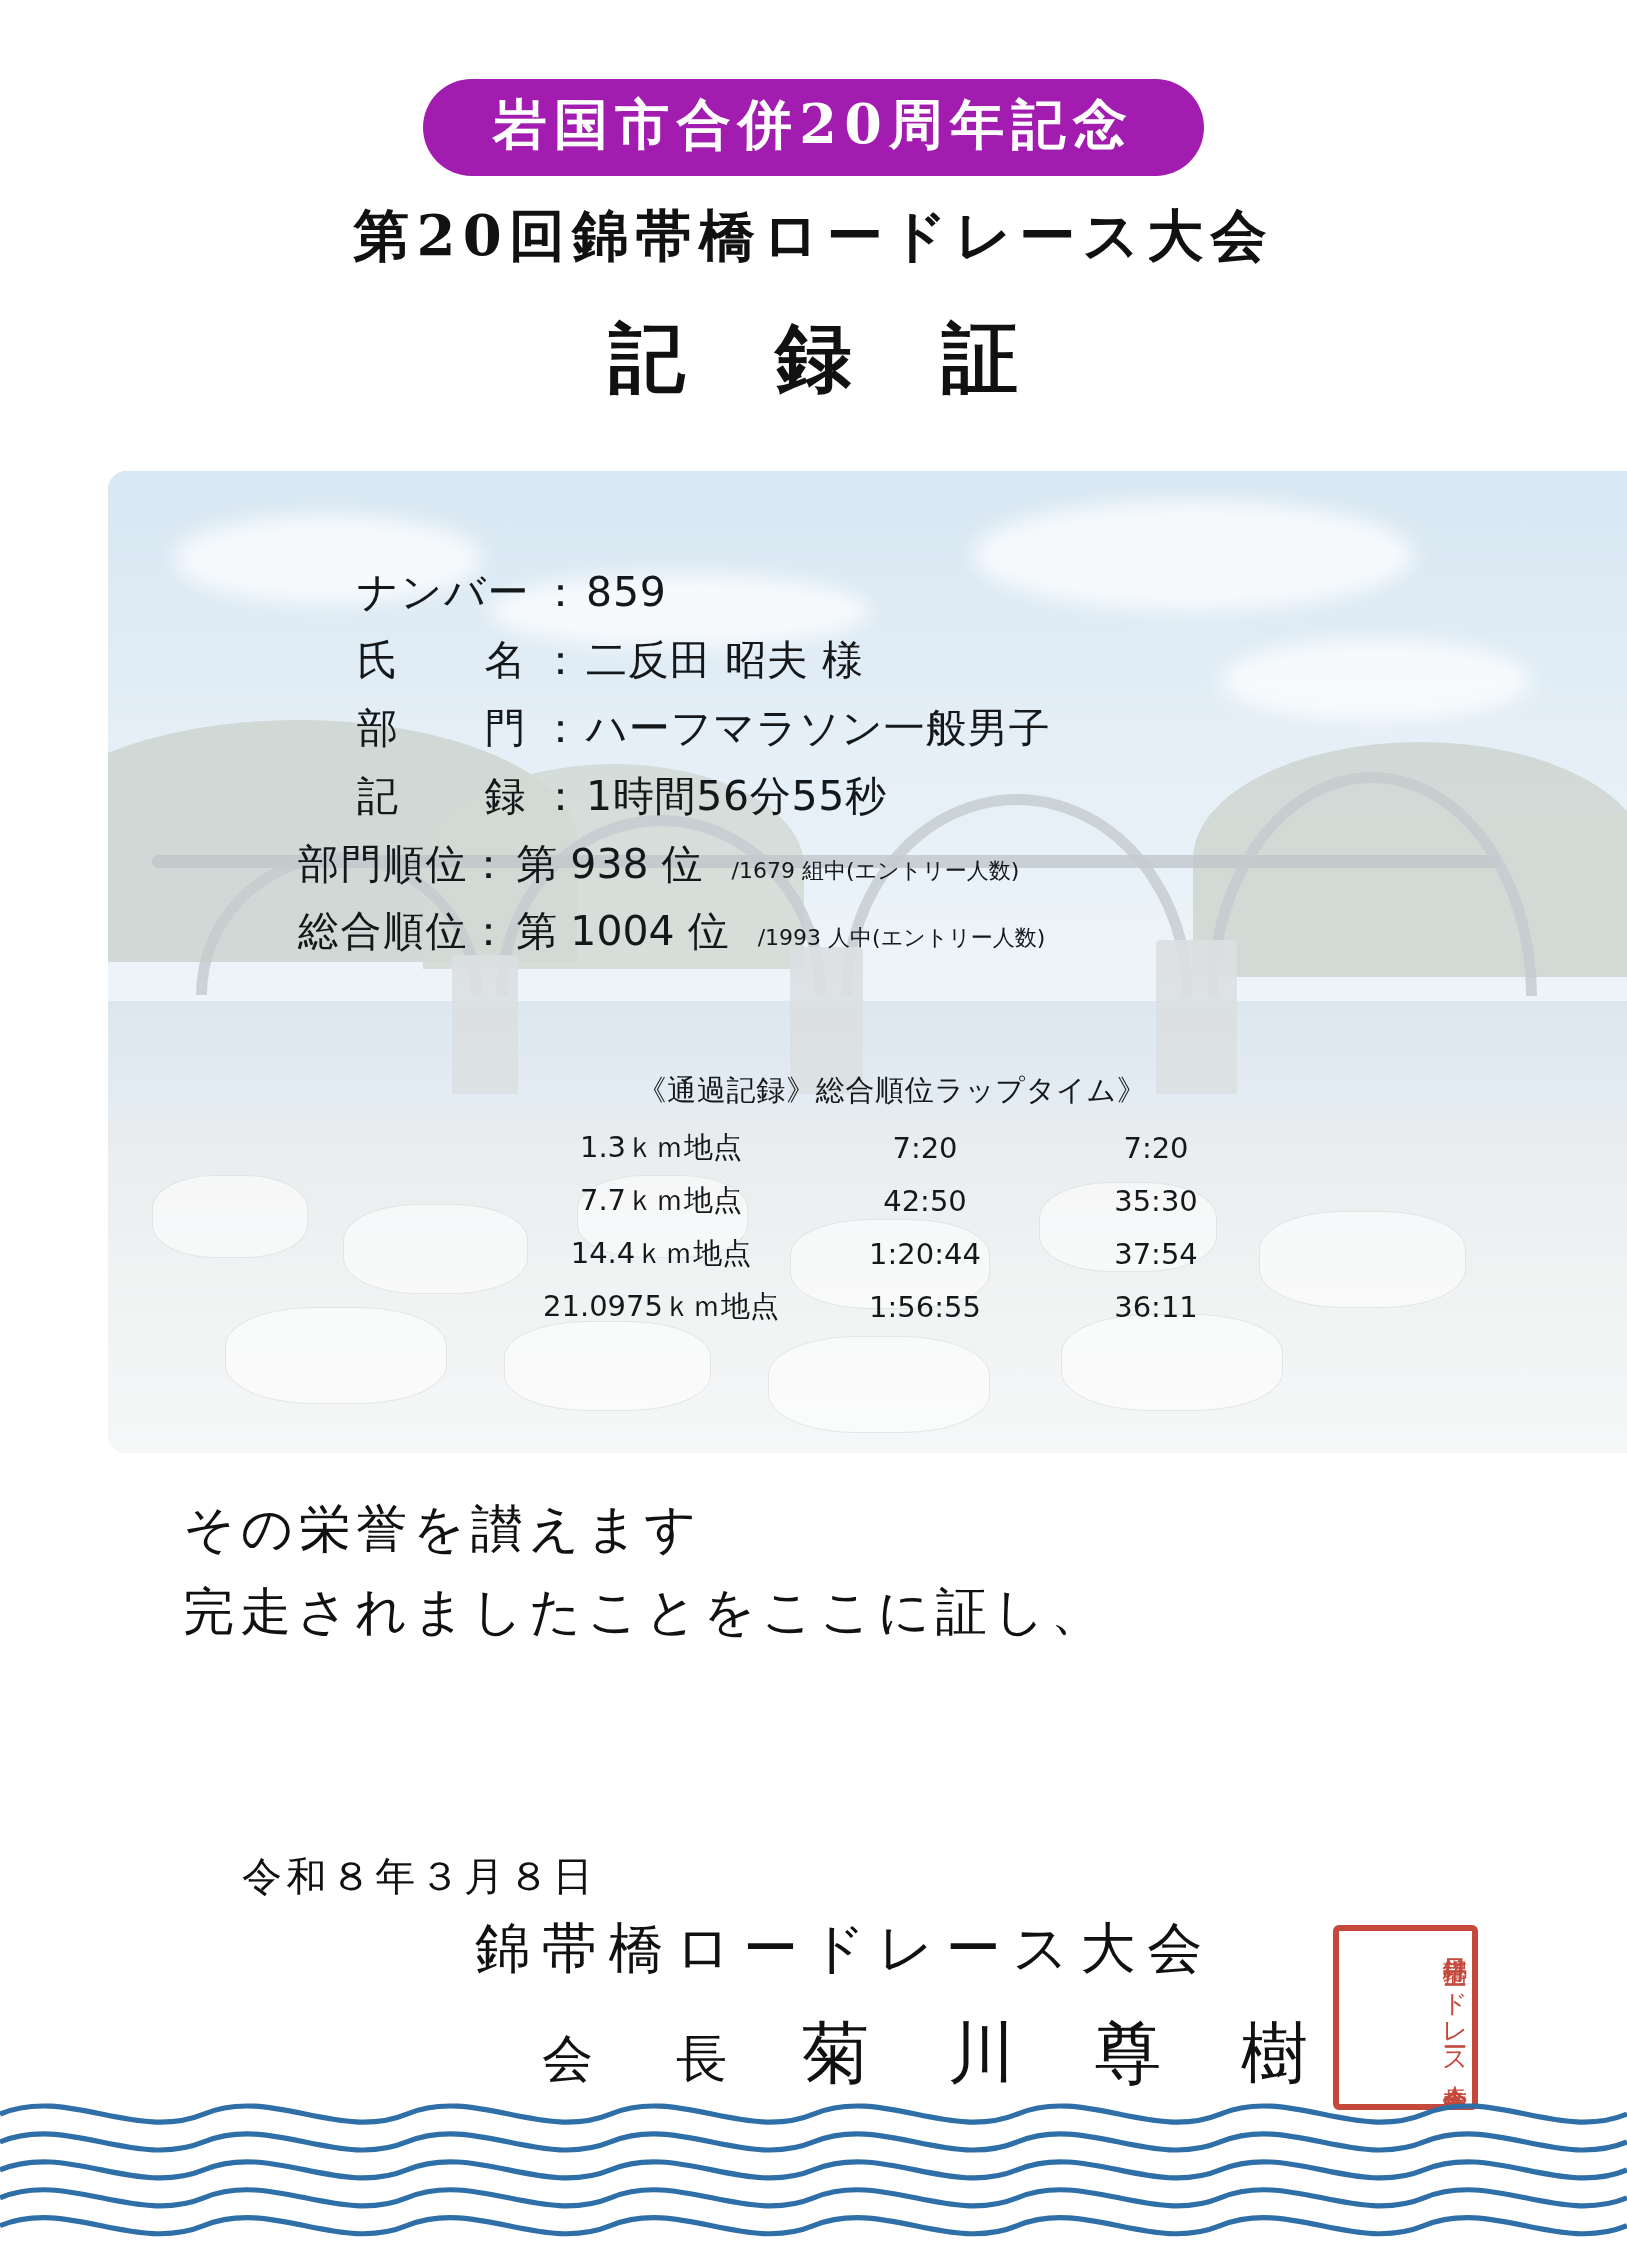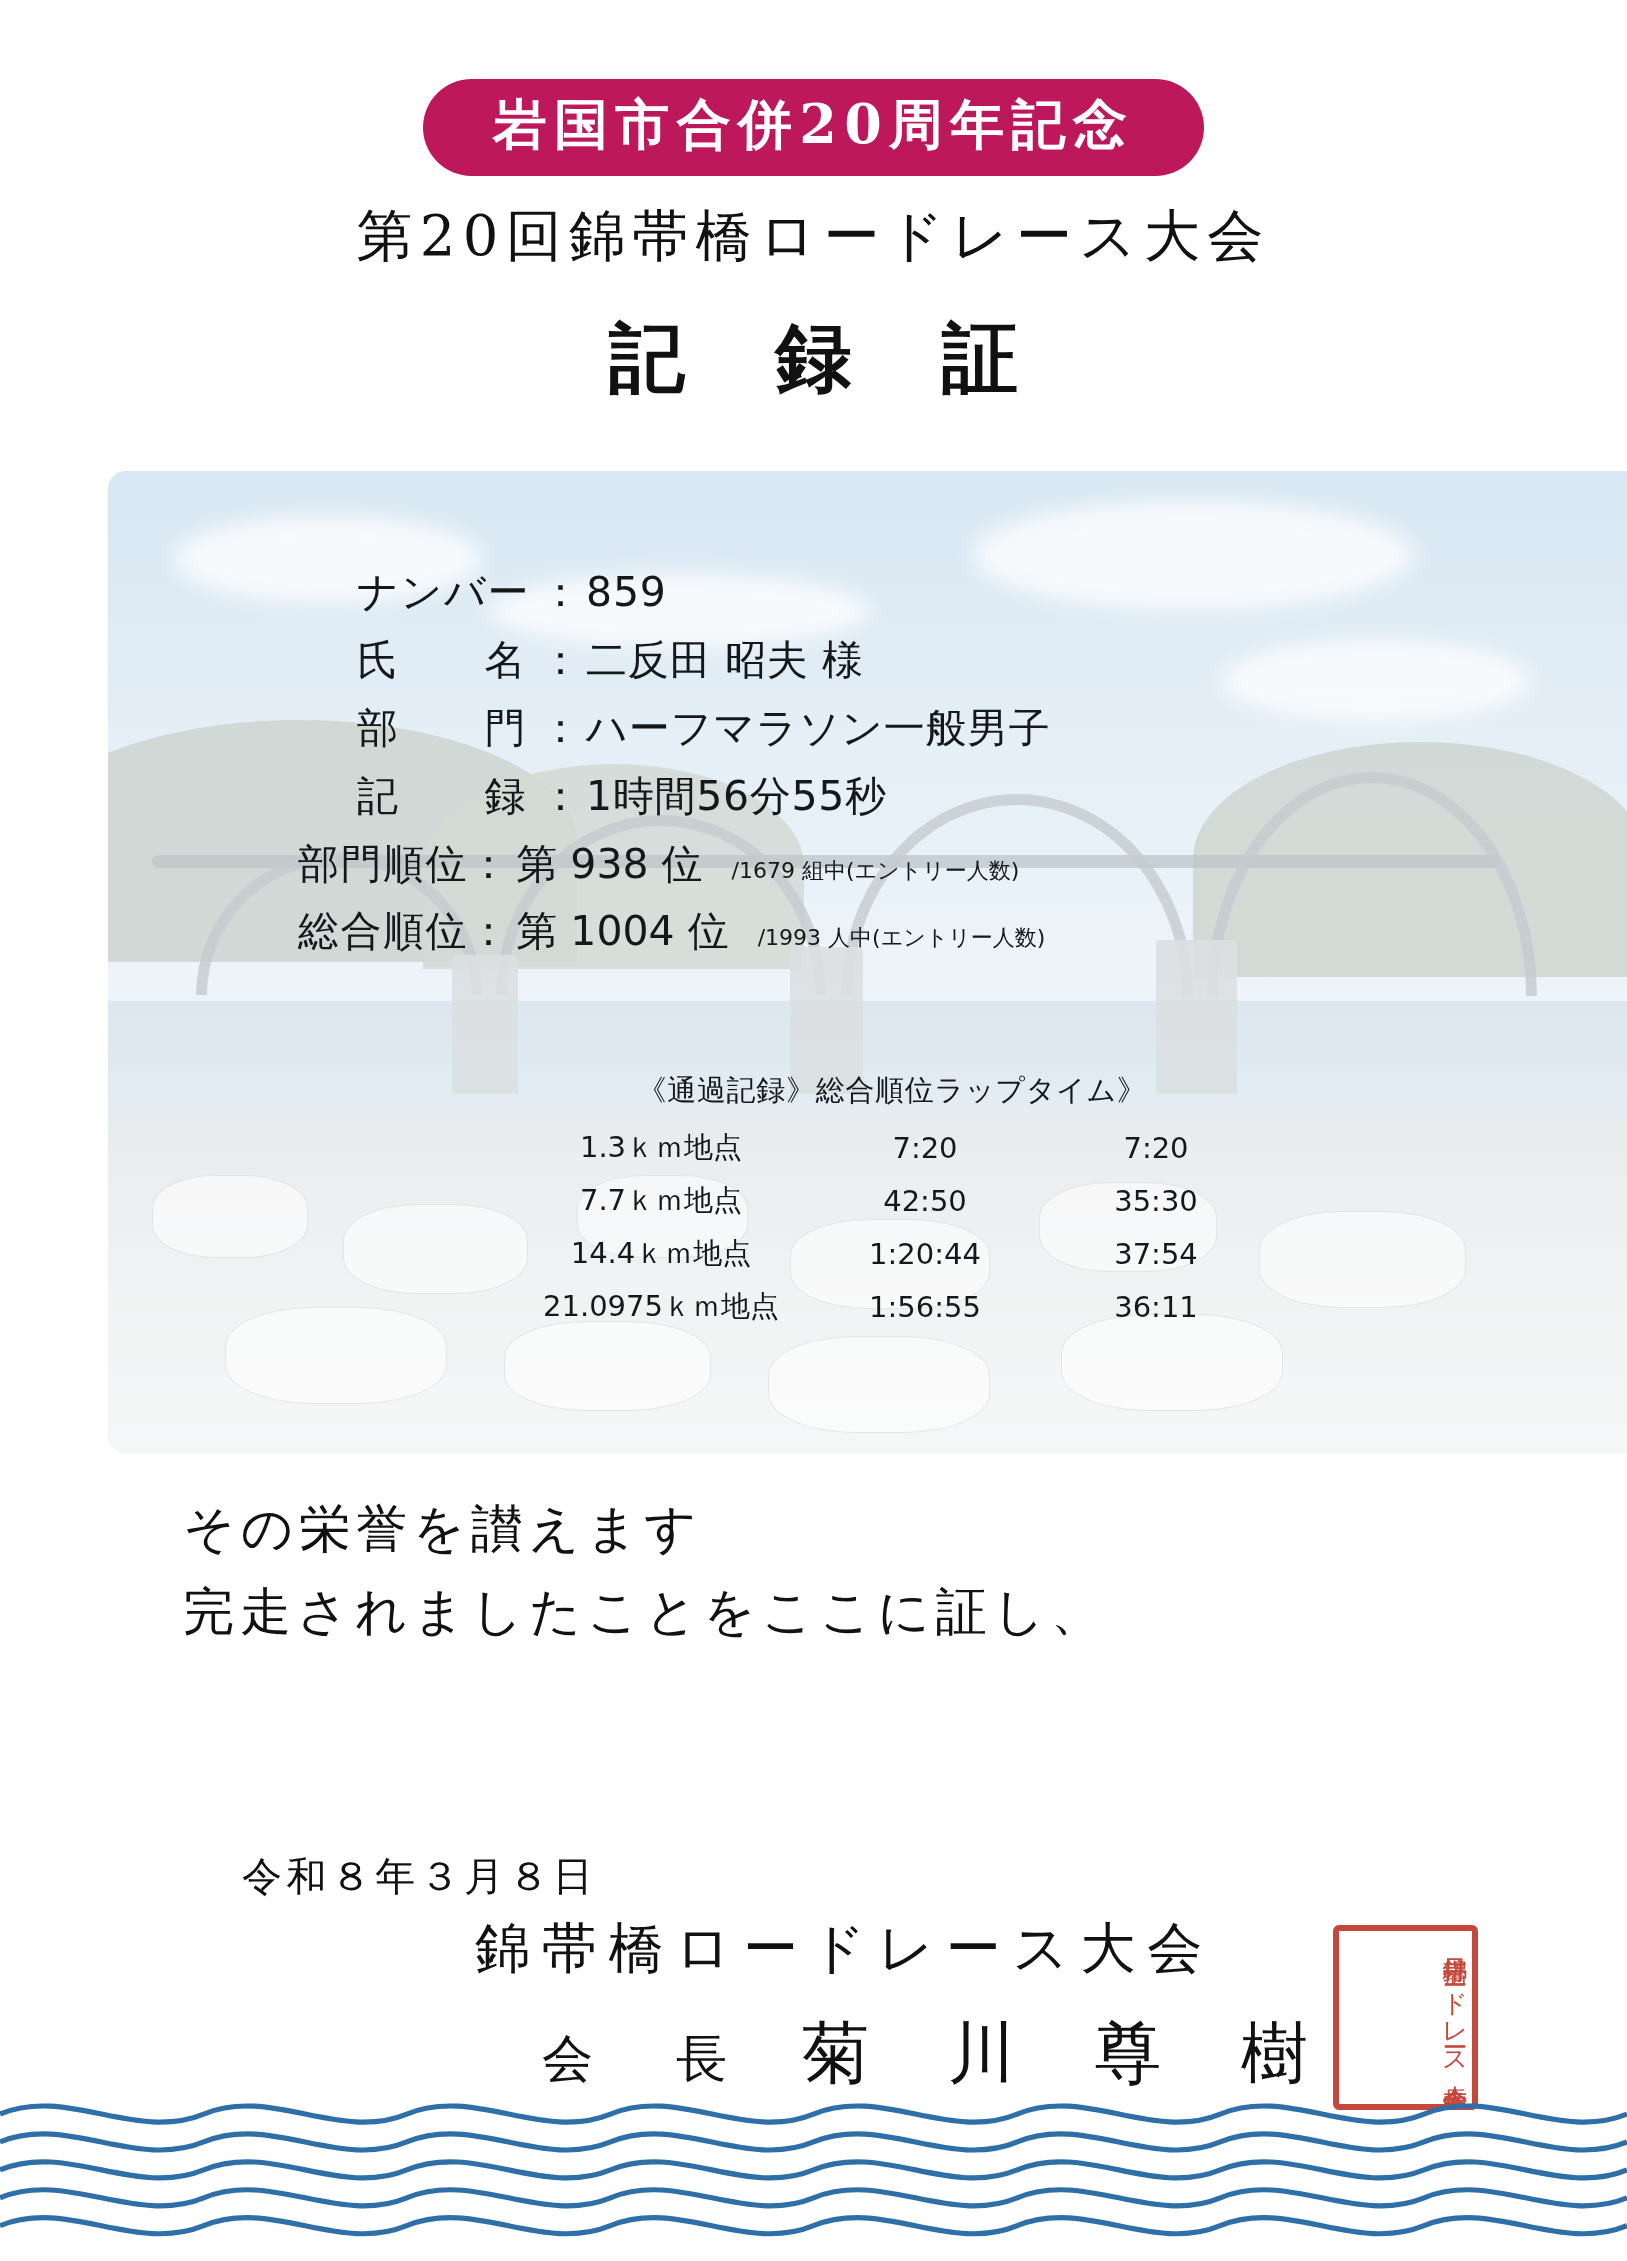--- a/index.html
+++ b/index.html
@@ -19,40 +19,40 @@
   
   .ribbon-wrap {
     position: absolute;
     top: 79px;
     left: 0;
     width: 100%;
     text-align: center;
   }
   .ribbon {
     display: inline-block;
-    background: #be185d;
+    background: #a21caf;
     color: #ffffff;
     border-radius: 66px;
     padding: 16px 70px 22px 70px;
     font-size: 54px;
     letter-spacing: 7.3px;
     font-weight: bold;
     font-family: "DejaVu Serif", "Liberation Serif", serif;
     line-height: 1.1;
   }
 
   .title-2 {
     position: absolute;
     top: 199px;
     left: 0;
     width: 100%;
     text-align: center;
     font-size: 56px;
     letter-spacing: 7.3px;
-    font-weight: normal;
+    font-weight: bold;
     font-family: "DejaVu Serif", "Liberation Serif", serif;
   }
 
   .title-3 {
     position: absolute;
     top: 308px;
     left: 0;
     width: 100%;
     text-align: center;
     font-size: 76px;

